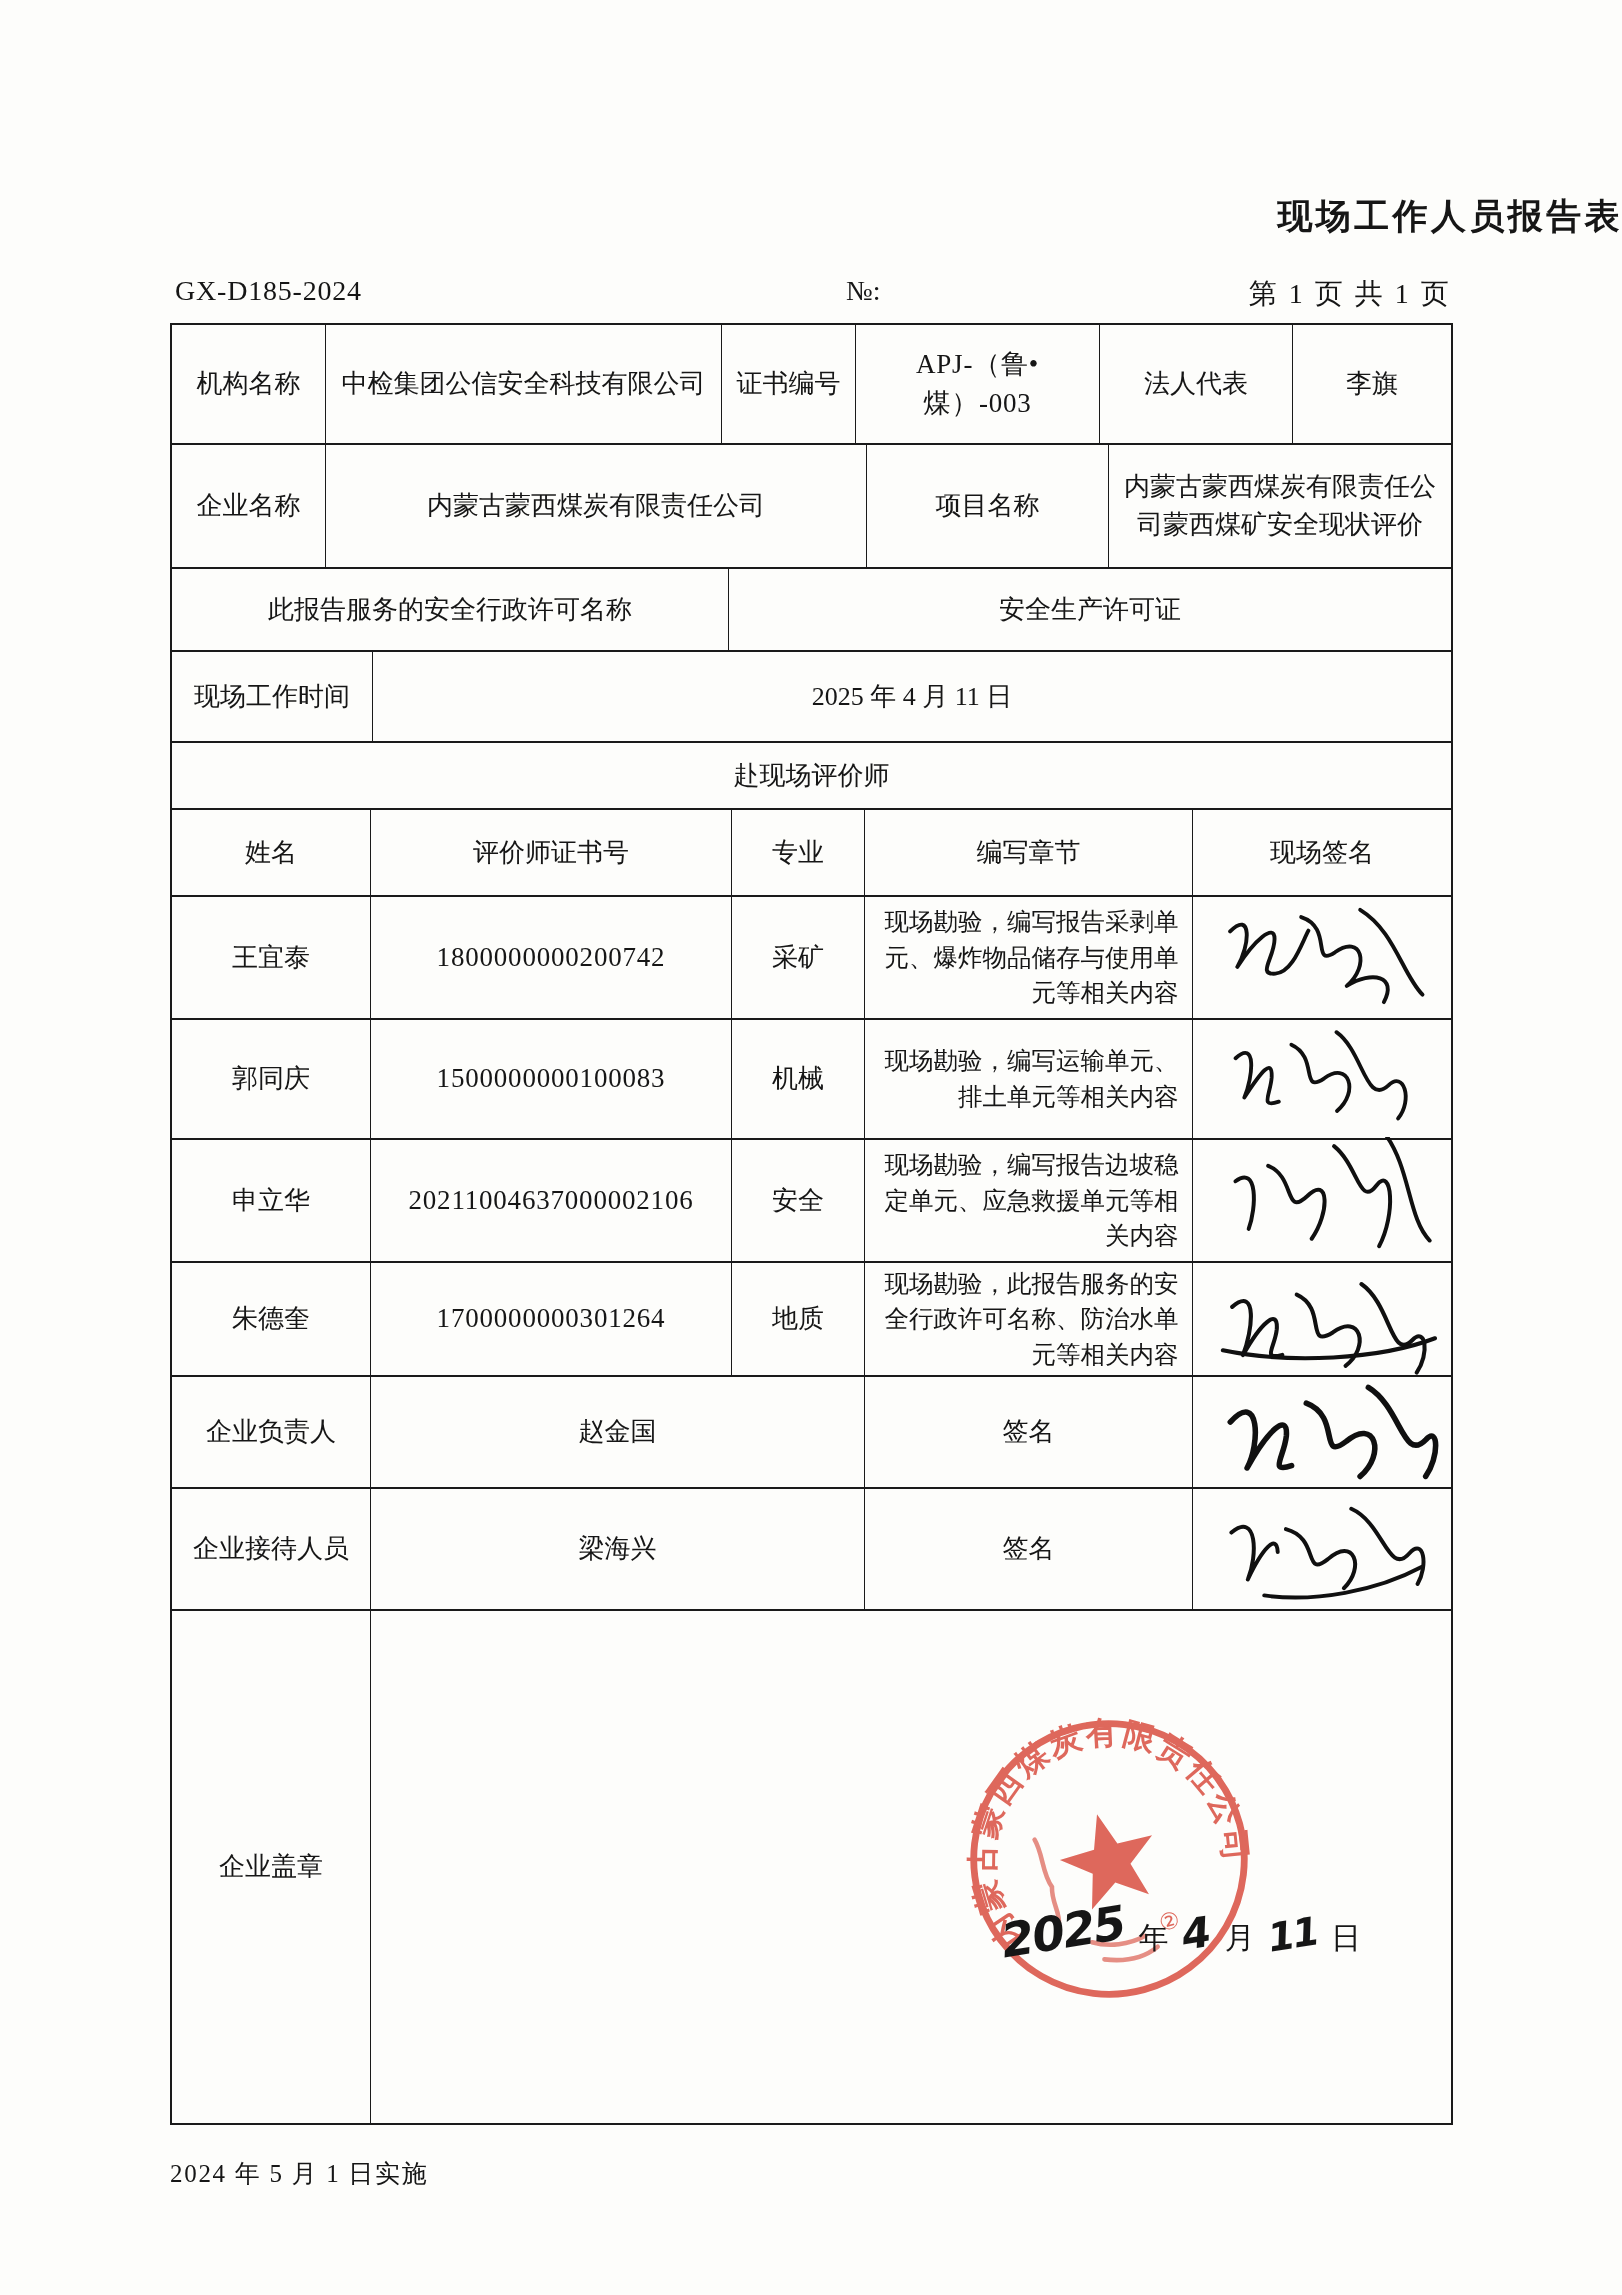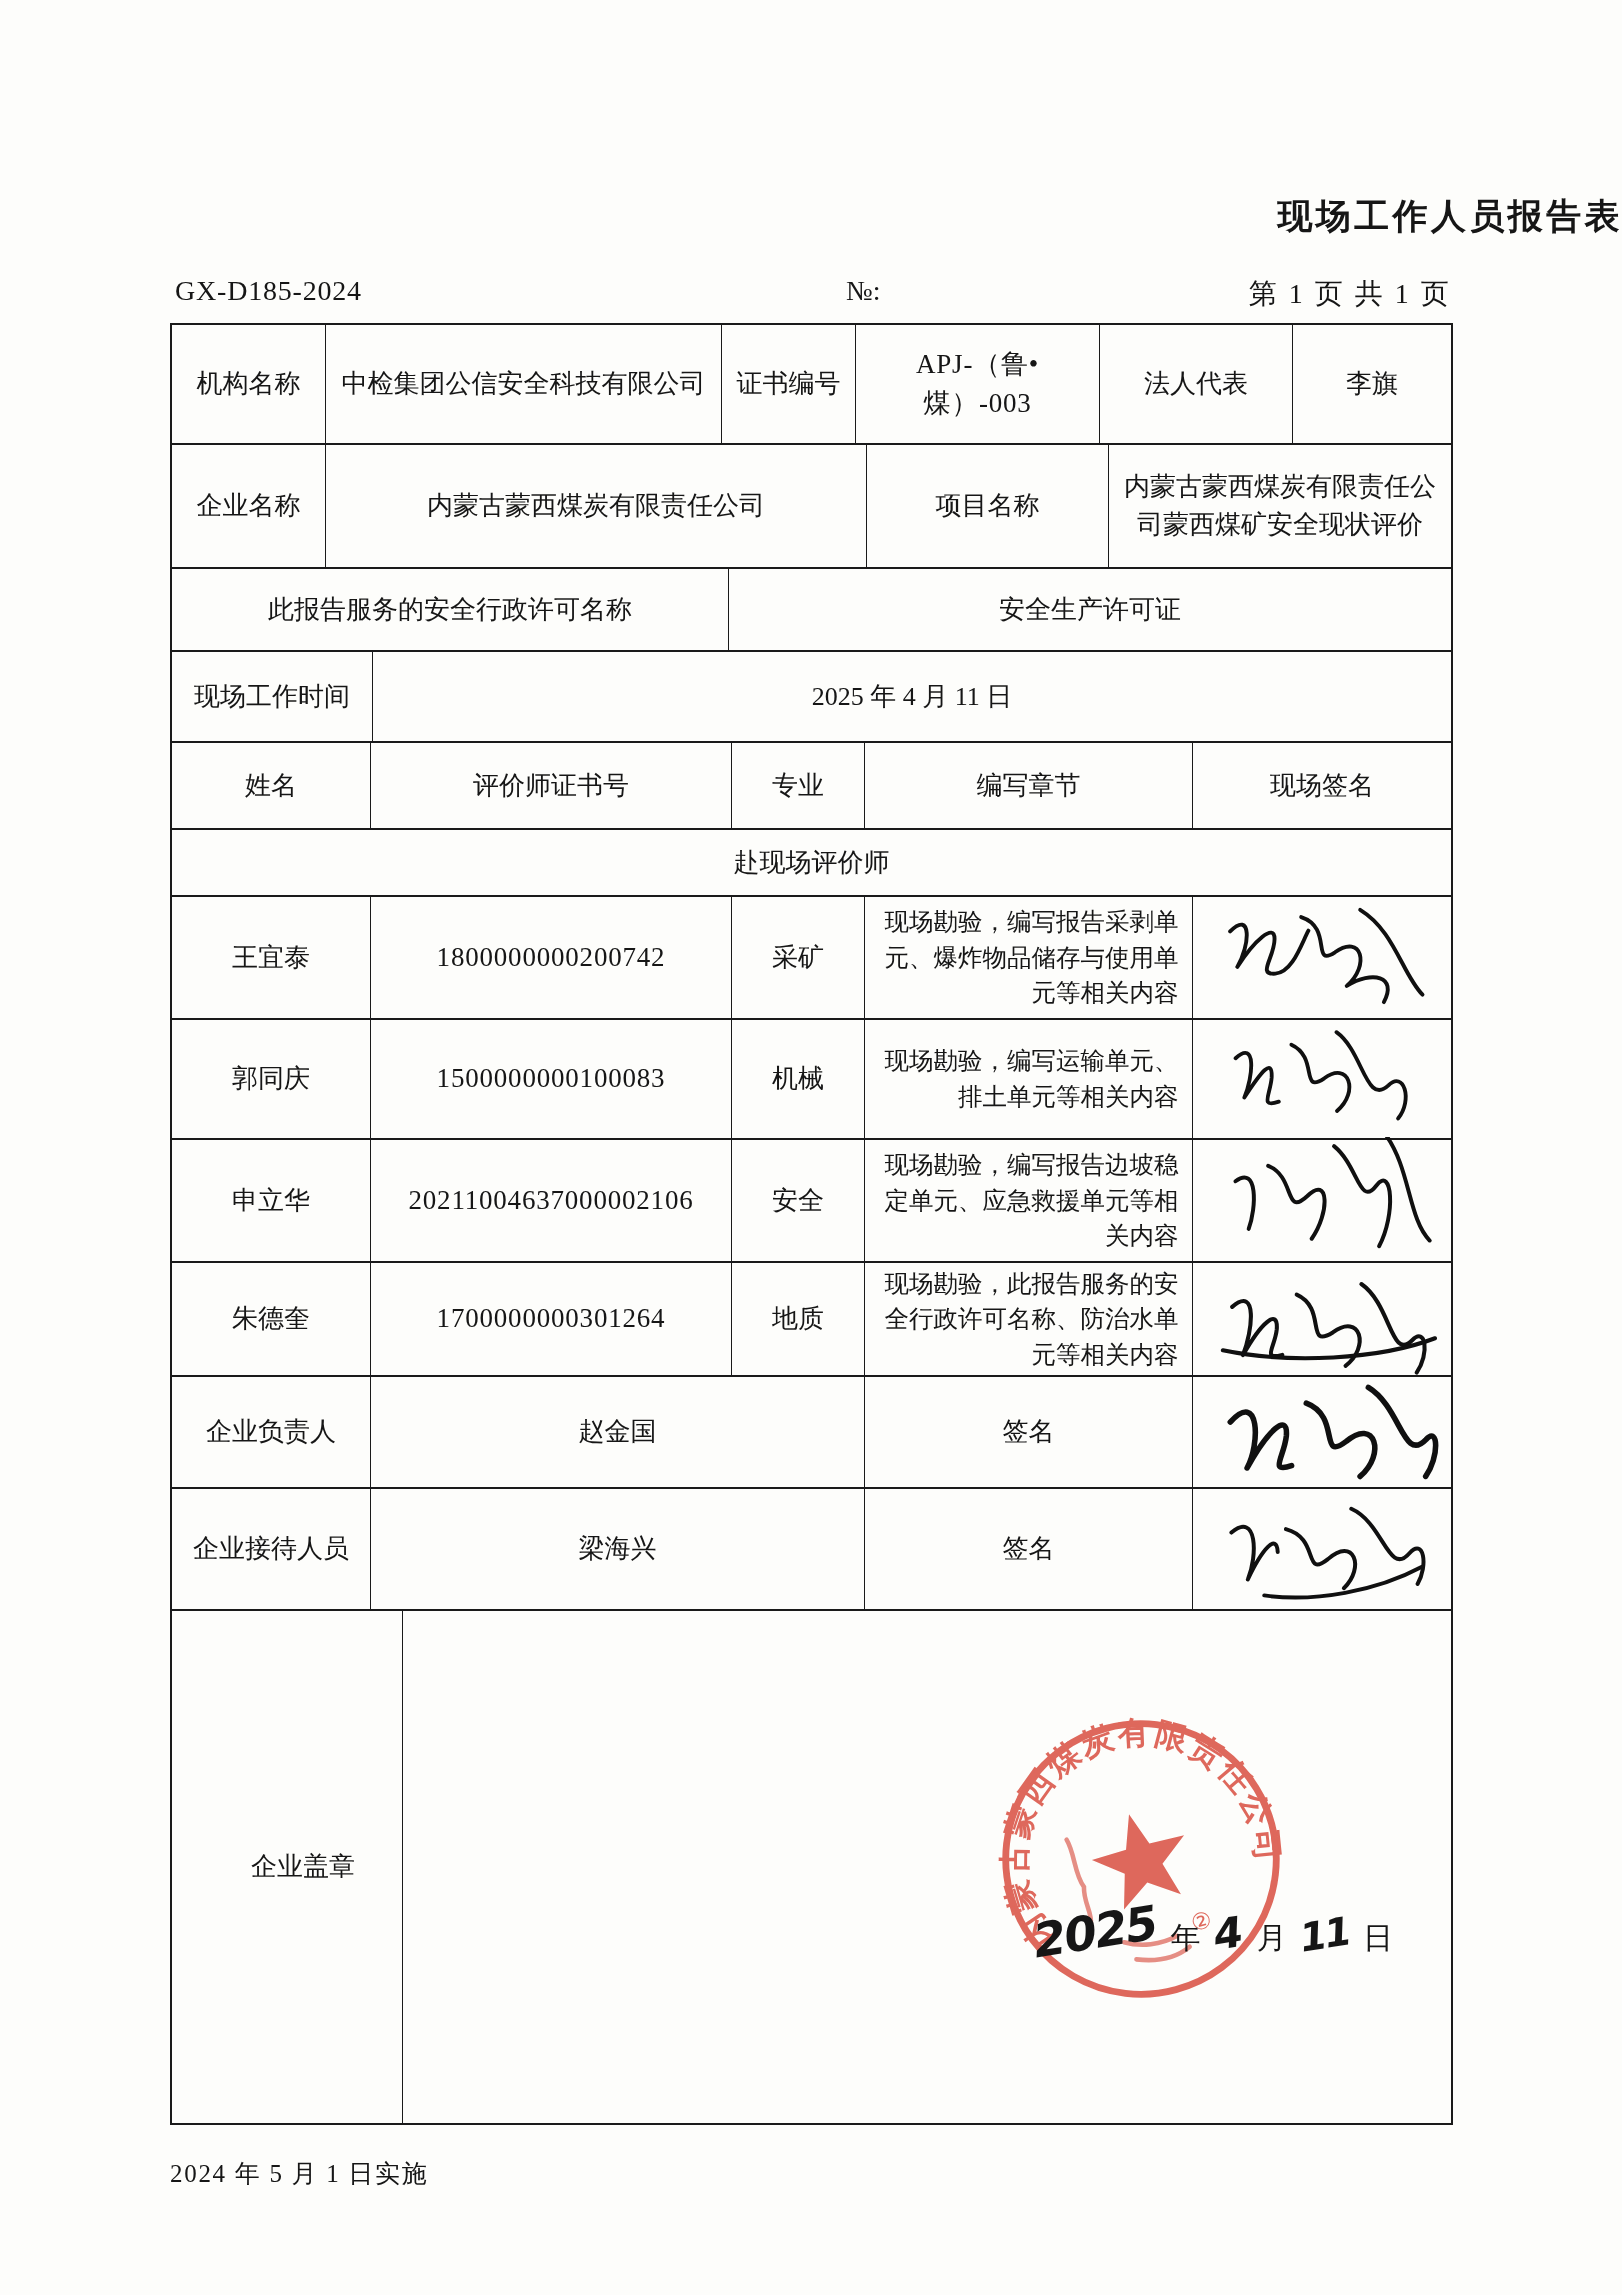--- a/index.html
+++ b/index.html
@@ -28,21 +28,21 @@
   .meta .code { position:absolute; left:5px; top:0; letter-spacing:0.8px; }
   .meta .num  { position:absolute; left:676px; top:0; }
   .meta .pg   { position:absolute; right:1.7px; top:0; letter-spacing:2.5px; }
 
   .t {
     width:1283px;
     margin:0 auto;
     border:2.5px solid #1a1a1a;
   }
   .r { display:flex; border-bottom:2.5px solid #1a1a1a; }
-  .r:last-child { border-bottom:0;padding-left:32px; }
+  .r:last-child { border-bottom:0; }
   .c {
     border-right:1.7px solid #1a1a1a;
     display:flex;
     align-items:center;
     justify-content:center;
     text-align:center;
     font-size:26px;
     line-height:1.45;
     padding:0 12px;
     overflow:visible;
@@ -134,30 +134,30 @@
   <div class="r r3">
     <div class="c w659">此报告服务的安全行政许可名称</div>
     <div class="c w859 last">安全生产许可证</div>
   </div>
 
   <div class="r r4">
     <div class="c w238">现场工作时间</div>
     <div class="c wrest last">2025 年 4 月 11 日</div>
   </div>
 
+  <div class="r r5">
+    <div class="c wrest last">赴现场评价师</div>
+  </div>
+
   <div class="r r6">
     <div class="c w235">姓名</div>
     <div class="c w427">评价师证书号</div>
     <div class="c w157">专业</div>
     <div class="c w388">编写章节</div>
     <div class="c w311 last">现场签名</div>
-  </div>
-
-  <div class="r r5">
-    <div class="c wrest last">赴现场评价师</div>
   </div>
 
   <div class="r r7">
     <div class="c w235">王宜泰</div>
     <div class="c w427 num-cell">1800000000200742</div>
     <div class="c w157">采矿</div>
     <div class="c w388 left chapters">现场勘验，编写报告采剥单元、爆炸物品储存与使用单元等相关内容</div>
     <div class="c w311 last sigcell">
       <svg class="sig" width="245" height="125" viewBox="0 0 300 160">
         <g transform="rotate(-4 150 80)">

